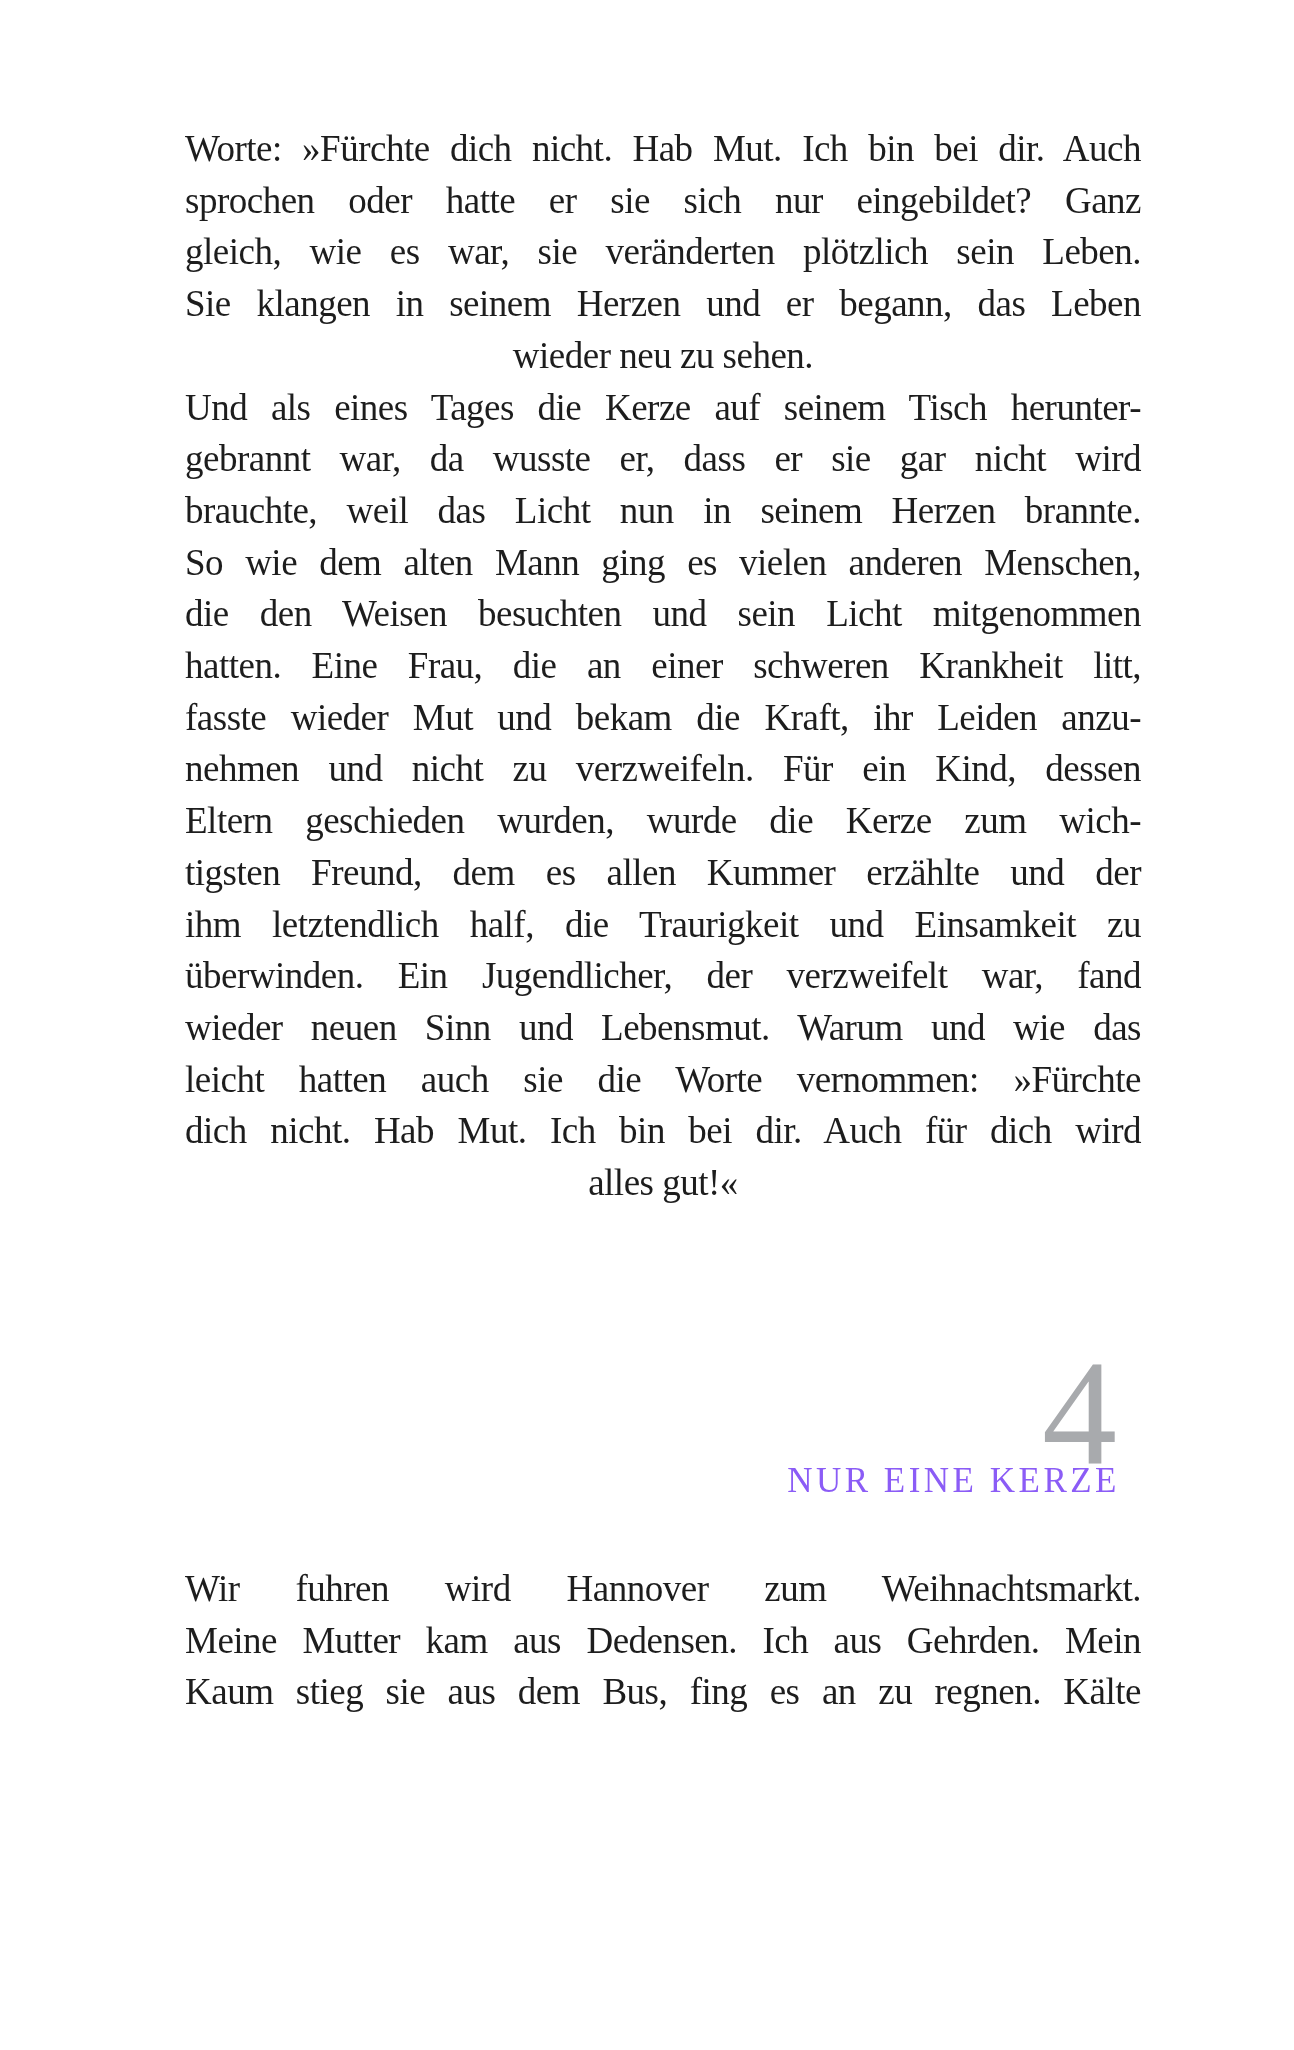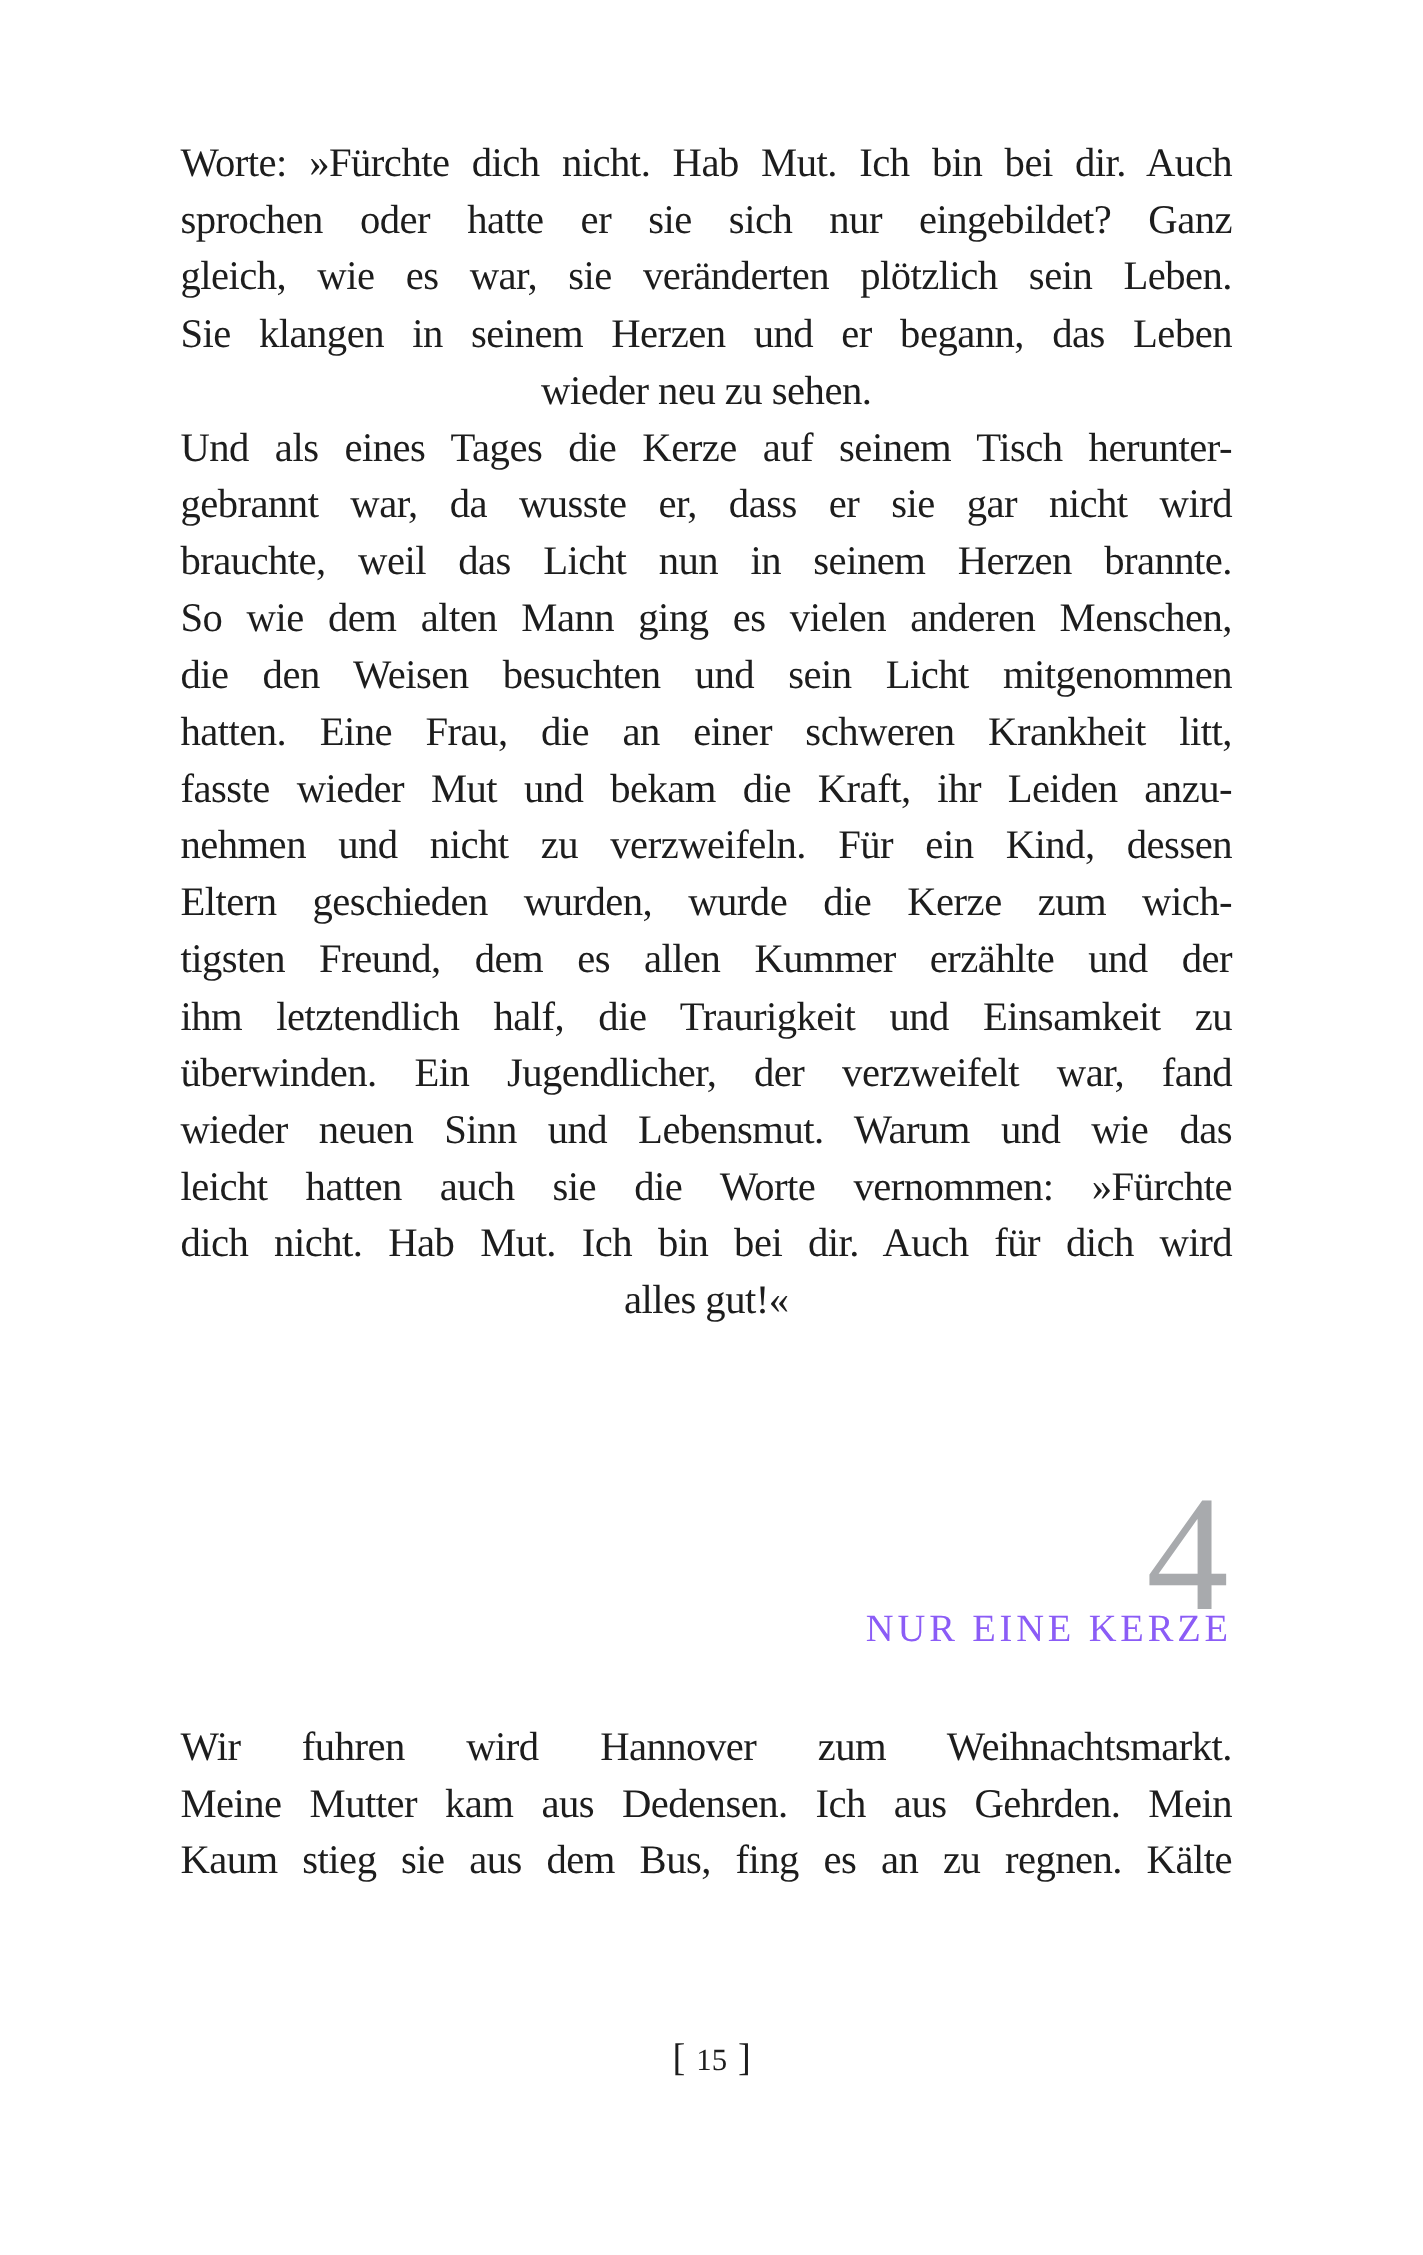--- a/index.html
+++ b/index.html
@@ -12,20 +12,21 @@
     position: relative;
     background: #ffffff;
     font-family: "Liberation Serif", "DejaVu Serif", serif;
     color: #1d1d1d;
     overflow: hidden;
   }
   .page {
     position: absolute;
     inset: 0;
     background: #ffffff;
+    margin-left: 21px;
   }
   .text-block {
     position: absolute;
     left: 164px;
     width: 956px;
     font-size: 37px;
     line-height: 51.7px;
     letter-spacing: -0.5px;
     color: #1d1d1d;
   }
@@ -109,17 +110,14 @@
   <div class="chapter-number" style="color: rgb(168, 170, 173);">4</div>
 
   <div class="chapter-title">NUR EINE KERZE</div>
 
   <div class="text-block" id="chapter-opening-text">
       <div class="line just">Wir fuhren wird Hannover zum Weihnachtsmarkt.</div>
       <div class="line just">Meine Mutter kam aus Dedensen. Ich aus Gehrden. Mein</div>
       <div class="line just">Kaum stieg sie aus dem Bus, fing es an zu regnen. Kälte</div>
     </div>
 
-  <div class="folio">
-    <span>[</span><span class="digits">15</span><span>]</span>
-  </div>
 
 </div>
 
 </body></html>

